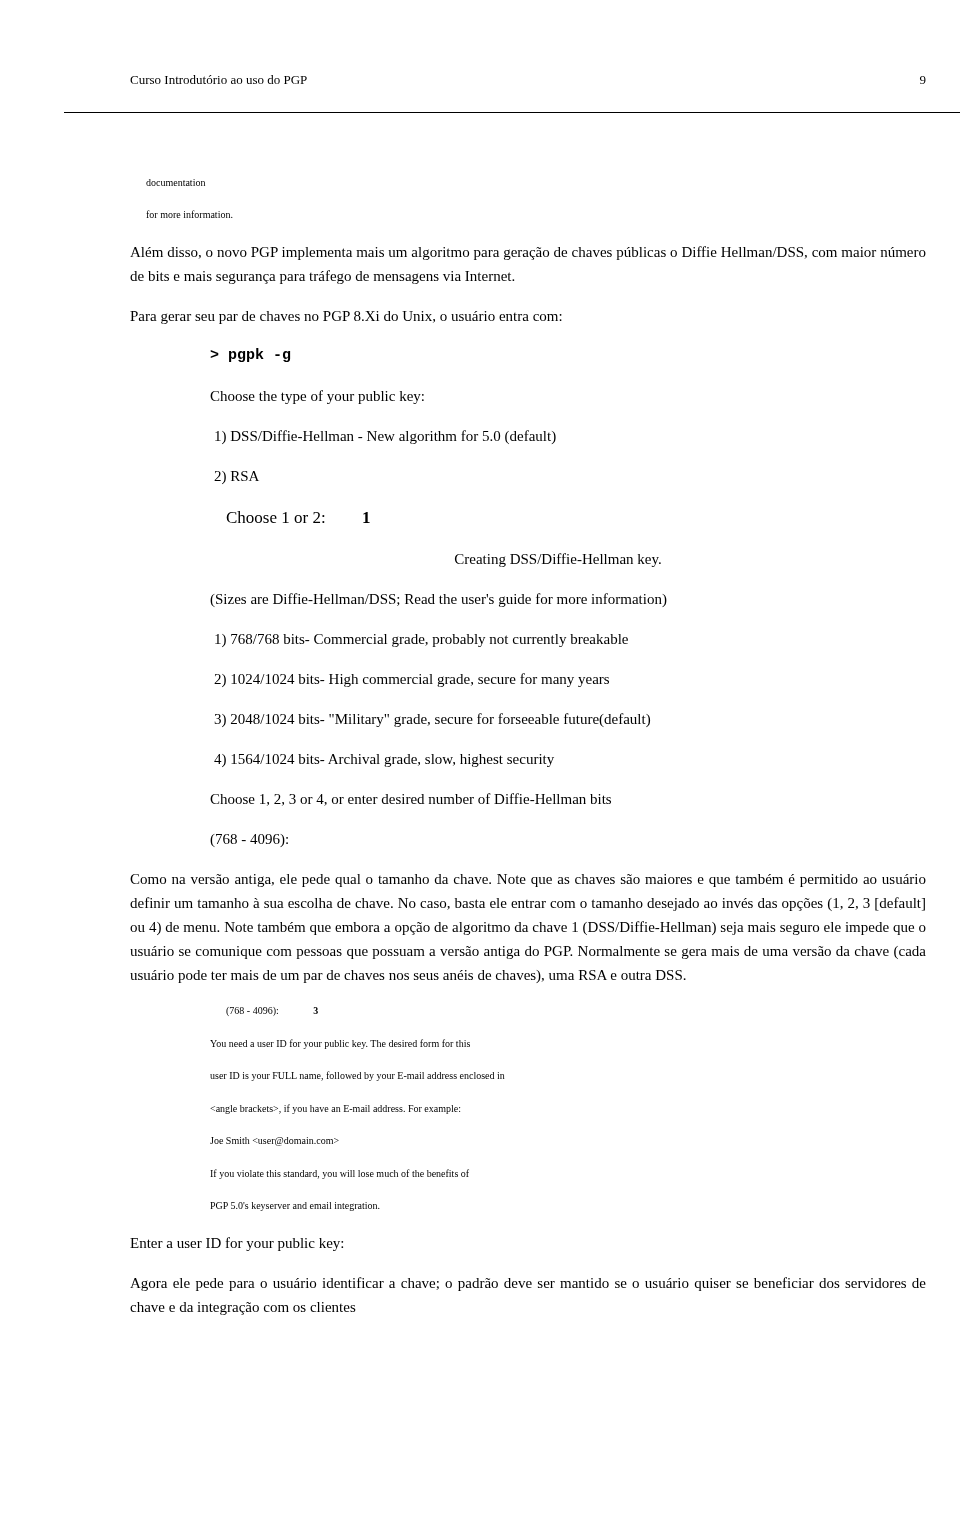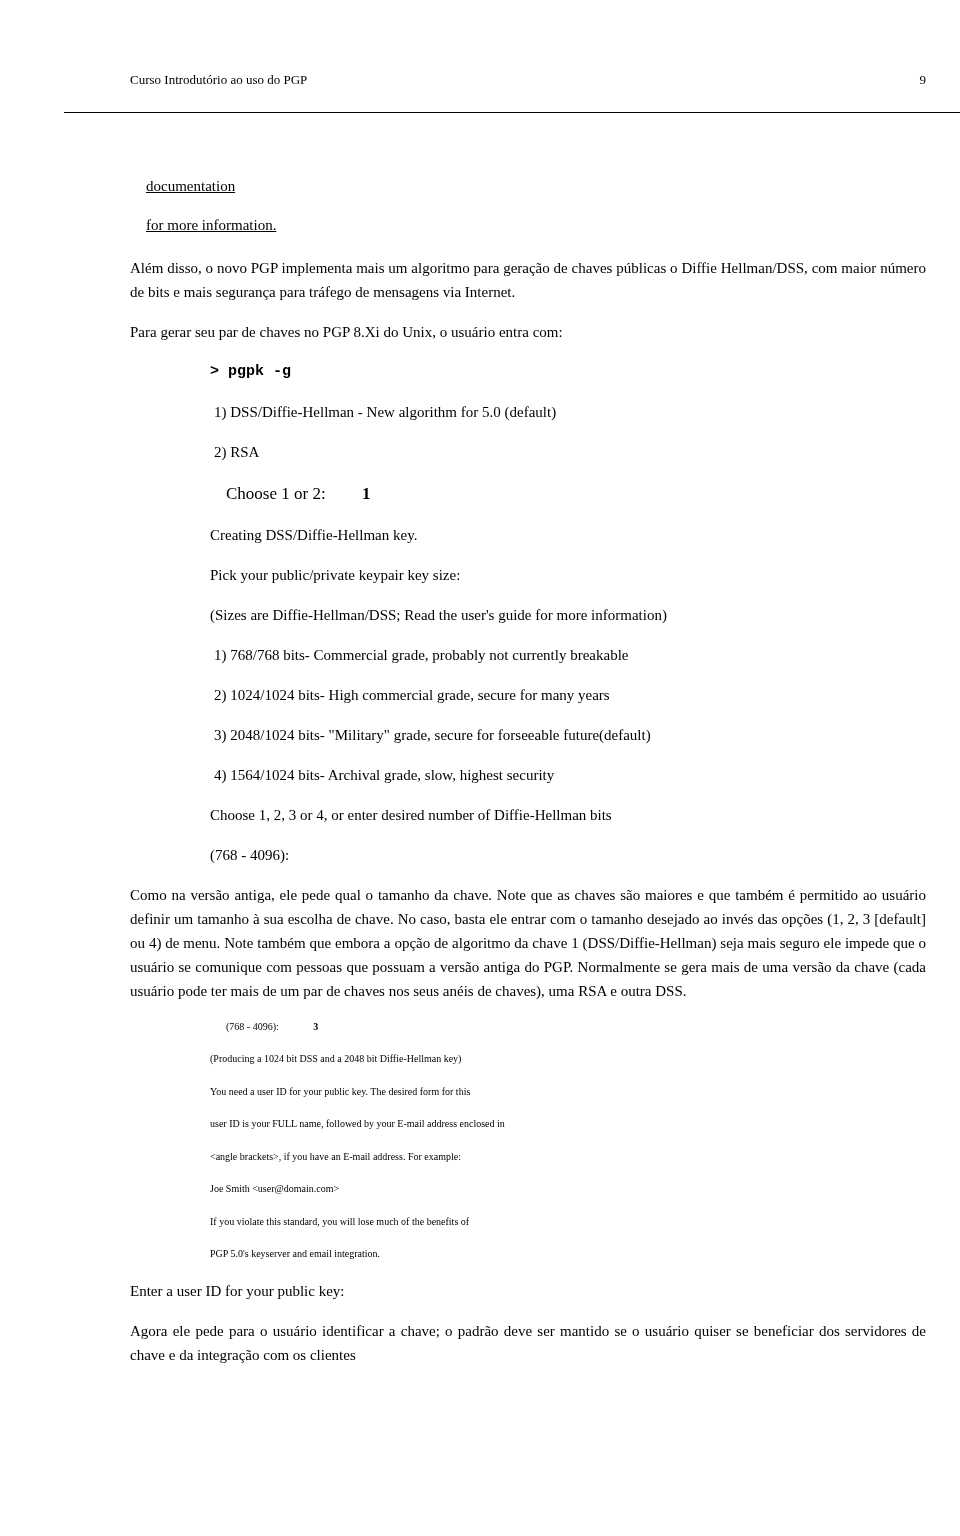--- a/index.html
+++ b/index.html
@@ -36,23 +36,22 @@
     .header-page {
       font-size: 13px;
       color: #000;
     }
     .content {
       padding: 30px 50px 40px 50px;
       line-height: 1.55;
     }
     .section-intro {
       margin-bottom: 18px;
-      font-size: 15px;
+      font-size: 10px;
       line-height: 1.55;
-      text-decoration: underline;
     }
     .section-intro p {
       margin-bottom: 8px;
     }
     .indented-block {
       margin-left: 80px;
       margin-right: 20px;
       margin-bottom: 14px;
       font-size: 15px;
       line-height: 1.6;
@@ -68,20 +67,21 @@
       font-size: 15px;
     }
     .indented-block .choose-line {
       font-size: 17px;
       margin-top: 4px;
     }
     .indented-block .creating-line {
       font-size: 15px;
       margin-top: 14px;
       margin-bottom: 14px;
+      text-align: center;
     }
     .keypair-section {
       margin-left: 80px;
       margin-right: 20px;
       margin-bottom: 14px;
       font-size: 15px;
       line-height: 1.6;
     }
     .keypair-section .item-line {
       margin-left: 20px;
@@ -122,46 +122,45 @@
       <p>documentation</p>
       <p>for more information.</p>
     </div>
 
     <p class="main-text">Além disso, o novo PGP implementa mais um algoritmo para geração de chaves públicas o Diffie Hellman/DSS, com maior número de bits e mais segurança para tráfego de mensagens via Internet.</p>
 
     <p class="main-text">Para gerar seu par de chaves no PGP 8.Xi do Unix, o usuário entra com:</p>
 
     <div class="indented-block">
       <div class="command-line">&gt; pgpk -g</div>
+      <div>Choose the type of your public key:</div>
       <div class="item-line">1)  DSS/Diffie-Hellman - New algorithm for 5.0 (default)</div>
       <div class="item-line">2)  RSA</div>
       <div class="choose-line">
         <span>Choose 1 or 2: </span><span class="bold-inline">1</span>
       </div>
       <div class="creating-line">Creating DSS/Diffie-Hellman key.</div>
     </div>
 
     <div class="keypair-section">
-      <div>Pick your public/private keypair key size:</div>
       <div>(Sizes are Diffie-Hellman/DSS; Read the user's guide for more information)</div>
       <div class="item-line">1)   768/768  bits- Commercial grade, probably not currently breakable</div>
       <div class="item-line">2)  1024/1024 bits- High commercial grade, secure for many years</div>
       <div class="item-line">3)  2048/1024 bits- "Military" grade, secure for forseeable future(default)</div>
       <div class="item-line">4)  1564/1024 bits- Archival grade, slow, highest security</div>
       <div>Choose 1, 2, 3 or 4, or enter desired number of Diffie-Hellman bits</div>
       <div>(768 - 4096):</div>
     </div>
 
     <p class="main-text">Como na versão antiga, ele pede qual o tamanho da chave. Note que as chaves são maiores e que também é permitido ao usuário definir um tamanho à sua escolha de chave. No caso, basta ele entrar com o tamanho desejado ao invés das opções (1, 2, 3 [default] ou 4) de menu. Note também que embora a opção de algoritmo da chave 1 (DSS/Diffie-Hellman) seja mais seguro ele impede que o usuário se comunique com pessoas que possuam a versão antiga do PGP. Normalmente se gera mais de uma versão da chave (cada usuário pode ter mais de um par de chaves nos seus anéis de chaves), uma RSA e outra DSS.</p>
 
     <div class="second-indented">
       <p>
         <span>(768 - 4096): </span><span class="bold-inline">3</span>
       </p>
-      <p>(Producing a 1024 bit DSS and a 2048 bit Diffie-Hellman key)</p>
       <p>You need a user ID for your public key.  The desired form for this</p>
       <p>user ID is your FULL name, followed by your E-mail address enclosed in</p>
       <p>&lt;angle brackets&gt;, if you have an E-mail address.  For example:</p>
       <p>  Joe Smith &lt;user@domain.com&gt;</p>
       <p>If you violate this standard, you will lose much of the benefits of</p>
       <p>PGP 5.0's keyserver and email integration.</p>
     </div>
 
     <p class="main-text">Enter a user ID for your public key:</p>
 

